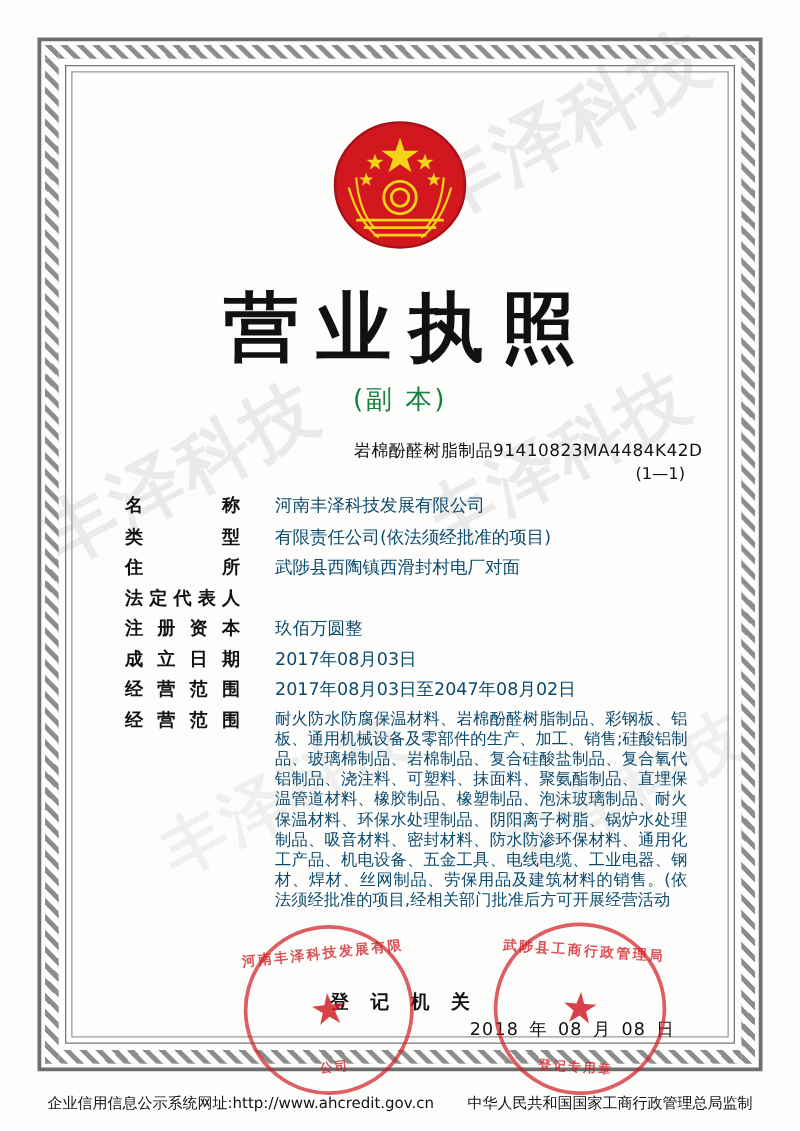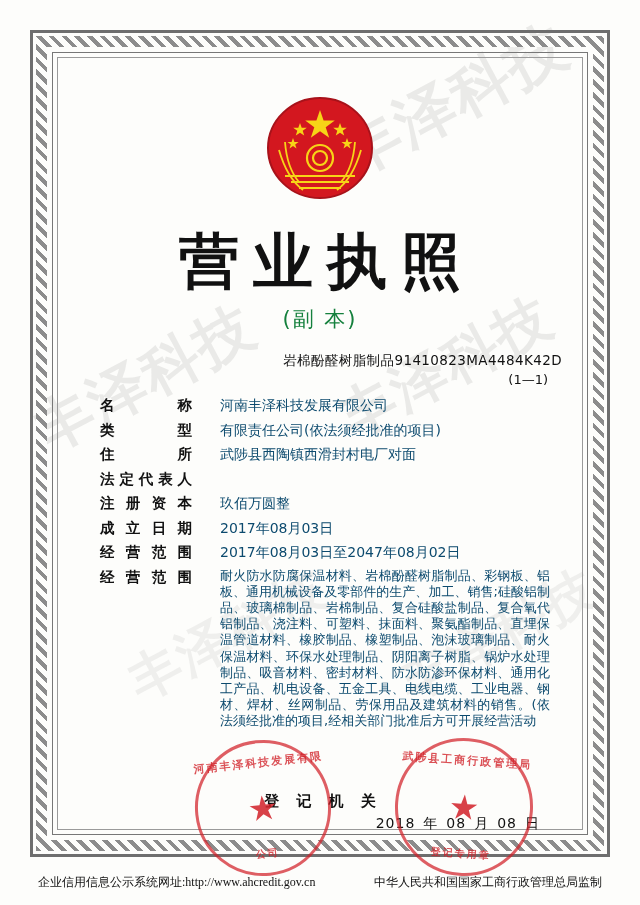--- a/index.html
+++ b/index.html
@@ -235,21 +235,20 @@
   
   .footer {
     position: absolute;
     bottom: 14px;
     left: 38px;
     right: 38px;
     display: flex;
     justify-content: space-between;
     font-size: 12px;
     color: #111;
-    font-family: Liberation Serif, serif;
   }
 </style>
 </head>
 <body>
 
 <div class="license">
 
   <div class="wm wm1">丰泽科技</div>
   <div class="wm wm2">丰泽科技</div>
   <div class="wm wm3">丰泽科技</div>

